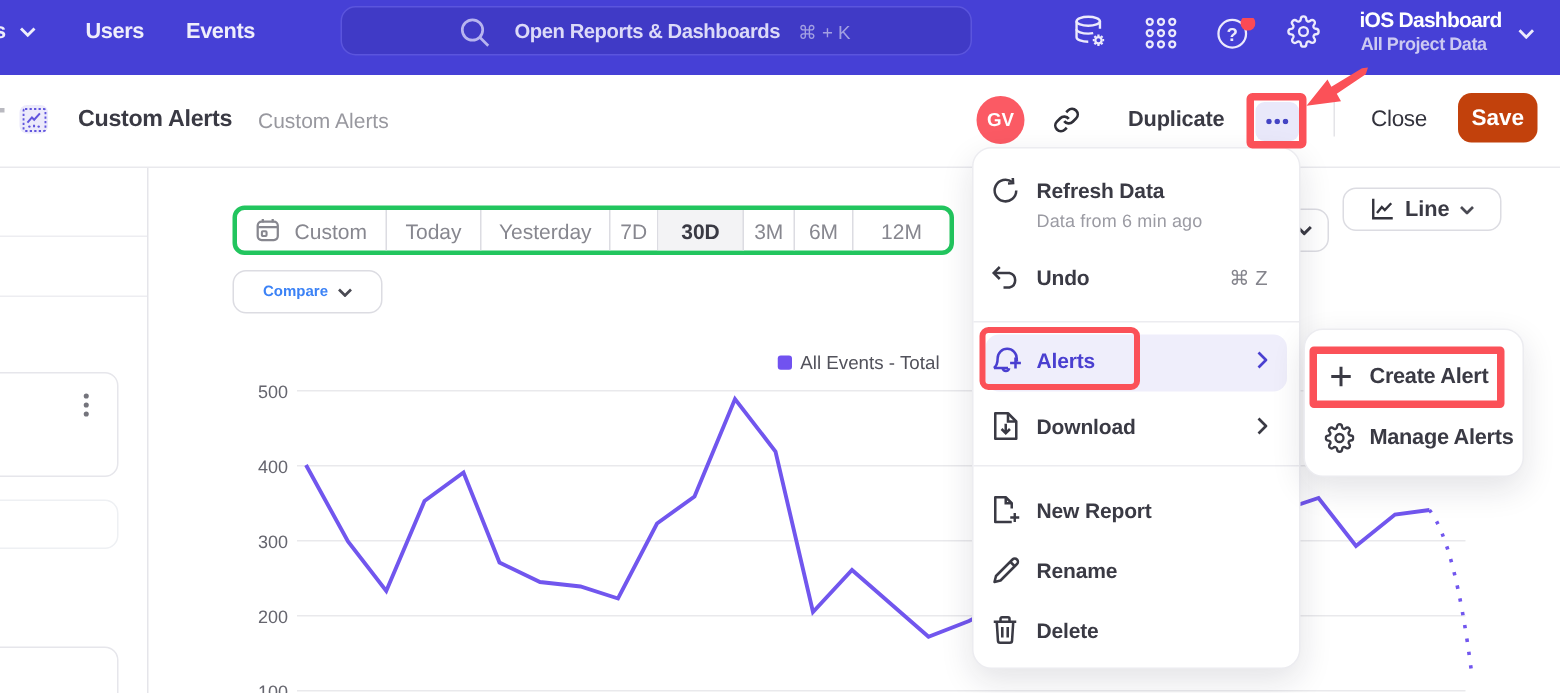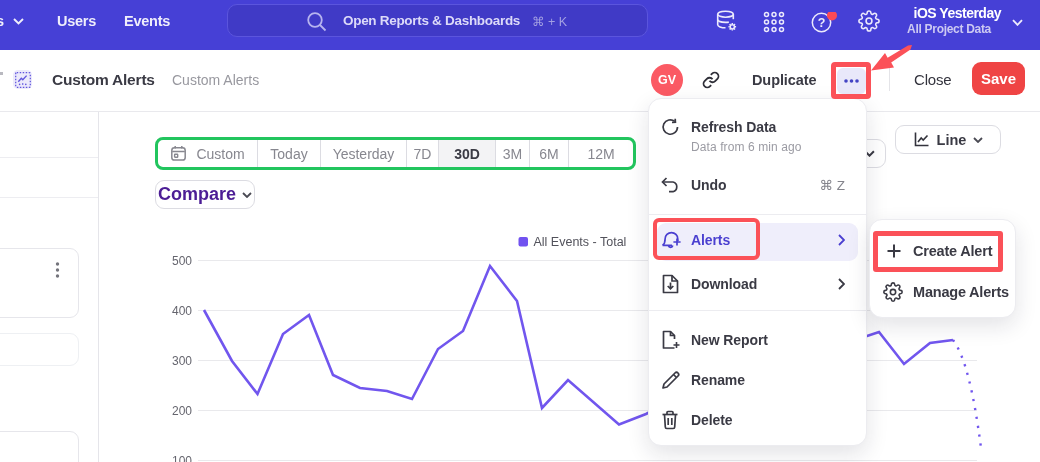--- a/index.html
+++ b/index.html
@@ -8,21 +8,21 @@
 .abs { position:absolute; }
 
 #nav { left:0; top:0; width:1040px; height:50px; background:#4640d6; z-index:5; }
 .navtxt { color:#efeefb; font-size:14.5px; font-weight:700; letter-spacing:-0.25px; }
 #searchpill { left:227px; top:4px; width:421px; height:33px; background:#403ac6; border-radius:10px; border:1px solid #5b55dd; }
 
 #hdr { left:0; top:50px; width:1040px; height:62px; background:#fff; border-bottom:1px solid #e9e9ed; z-index:4; }
 #ttlicon { left:13px; top:70px; width:19px; height:19px; background:#eceafb; border-radius:5px; }
 #gv { left:651px; top:64px; width:32px; height:32px; border-radius:50%; background:#fb5a64; color:#fff; font-size:12.5px; font-weight:700; text-align:center; line-height:32px; }
 #dots-btn { left:837px; top:68px; width:29px; height:26px; border-radius:6px; background:#e9e8fa; }
-#savebtn { left:972px; top:62px; width:53px; height:33px; border-radius:9px; background:#ef4444; color:#fff; font-size:15px; font-weight:700; text-align:center; line-height:33px; }
+#savebtn { left:972px; top:62px; width:53px; height:33px; border-radius:9px; background:#c2410c; color:#fff; font-size:15px; font-weight:700; text-align:center; line-height:33px; }
 
 #sidebarline { left:98px; top:112px; width:1px; height:350px; background:#e5e5ea; }
 .shl { left:0; width:98px; height:1px; background:#ededf1; }
 .scard { left:-11px; width:90px; background:#fff; border:1px solid #e6e6eb; border-radius:9px; }
 
 #seg { left:155px; top:137px; height:33px; border:3px solid #22c55e; border-radius:8px; background:#fff; display:flex; overflow:hidden; }
 #seg .c { border-right:1px solid #dcdce2; display:flex; align-items:center; justify-content:center; color:#87878f; font-size:14px; }
 #seg .c:last-child { border-right:none; }
 #seg .sel { background:#f3f3f5; color:#3a3a44; font-weight:700; }
 .obtn { border:1px solid #dcdce2; border-radius:9px; background:#fff; display:flex; align-items:center; justify-content:center; }
@@ -85,21 +85,21 @@
     </svg>Custom</div>
   <div class="c" style="width:63px">Today</div>
   <div class="c" style="width:86px">Yesterday</div>
   <div class="c" style="width:32px">7D</div>
   <div class="c sel" style="width:57px">30D</div>
   <div class="c" style="width:34px">3M</div>
   <div class="c" style="width:39px">6M</div>
   <div class="c" style="width:64px">12M</div>
 </div>
 <div class="abs obtn" style="left:155px; top:180px; width:100px; height:29px;">
-  <span style="font-size:18px; font-weight:700; color:#4c1d95;">Compare</span>
+  <span style="font-size:10px; font-weight:700; color:#3b82f6;">Compare</span>
   <svg width="10" height="6" viewBox="0 0 10 6" fill="none" stroke="#4a4a53" stroke-width="1.8" style="margin-left:6px">
       <path d="M1 1 L5 5 L9 1"></path>
     </svg>
 </div>
 
 <div class="abs obtn" style="left:790px; top:139px; width:96px; height:29px; justify-content:flex-end; padding-right:10px;">
   <svg width="11" height="7" viewBox="0 0 10 6" fill="none" stroke="#3a3a44" stroke-width="1.8">
       <path d="M1 1 L5 5 L9 1"></path>
     </svg>
 </div>
@@ -154,21 +154,21 @@
 </svg>
 <svg class="abs" style="left:811px; top:12px; z-index:6;" width="26" height="22" viewBox="0 0 26 22" fill="none">
   <circle cx="10.5" cy="10.5" r="9.2" stroke="#eceafc" stroke-width="1.5"></circle>
   <text x="10.5" y="15.2" font-family="Liberation Sans" font-size="12.5" font-weight="700" fill="#eceafc" text-anchor="middle">?</text>
   <circle cx="21" cy="3.4" r="5" fill="#fb4a55"></circle>
 </svg>
 <svg class="abs" style="left:858px; top:10px; z-index:6;" width="22" height="22" viewBox="0 0 24 24" fill="none" stroke="#eceafc" stroke-width="1.7">
   <circle cx="12" cy="12" r="3.2"></circle>
   <path d="M19.4 15a1.65 1.65 0 0 0 .33 1.82l.06.06a2 2 0 1 1-2.83 2.83l-.06-.06a1.65 1.65 0 0 0-1.82-.33 1.65 1.65 0 0 0-1 1.51V21a2 2 0 1 1-4 0v-.09A1.65 1.65 0 0 0 9 19.4a1.65 1.65 0 0 0-1.82.33l-.06.06a2 2 0 1 1-2.83-2.83l.06-.06a1.65 1.65 0 0 0 .33-1.82 1.65 1.65 0 0 0-1.51-1H3a2 2 0 1 1 0-4h.09A1.65 1.65 0 0 0 4.6 9a1.65 1.65 0 0 0-.33-1.82l-.06-.06a2 2 0 1 1 2.83-2.83l.06.06a1.65 1.65 0 0 0 1.82.33H9a1.65 1.65 0 0 0 1-1.51V3a2 2 0 1 1 4 0v.09a1.65 1.65 0 0 0 1 1.51 1.65 1.65 0 0 0 1.82-.33l.06-.06a2 2 0 1 1 2.83 2.83l-.06.06a1.65 1.65 0 0 0-.33 1.82V9a1.65 1.65 0 0 0 1.51 1H21a2 2 0 1 1 0 4h-.09a1.65 1.65 0 0 0-1.51 1z"></path>
 </svg>
-<span class="abs" style="right:39px; top:5px; z-index:6; color:#fff; font-size:14px; font-weight:700; letter-spacing:-0.5px;">iOS Yesterday</span>
+<span class="abs" style="right:39px; top:5px; z-index:6; color:#fff; font-size:14px; font-weight:700; letter-spacing:-0.5px;">iOS Dashboard</span>
 <span class="abs" style="right:49px; top:22px; z-index:6; color:#ccc9f2; font-size:12px; font-weight:700; letter-spacing:-0.3px;">All Project Data</span>
 <svg class="abs" style="left:1012px; top:19px; z-index:6;" width="11" height="7" viewBox="0 0 11 7" fill="none" stroke="#eceafc" stroke-width="1.9">
     <path d="M1 1.2 L5.5 5.8 L10 1.2"></path>
   </svg>
 
 <div class="abs" id="hdr"></div>
 <div class="abs" style="left:0; top:72px; width:3px; height:3px; background:#b9b9c0; z-index:5;"></div>
 <div class="abs" id="ttlicon" style="z-index:5;"></div>
 <svg class="abs" style="left:13px; top:70px; z-index:6;" width="20" height="20" viewBox="0 0 20 20" fill="none" stroke="#6155de" stroke-width="1.25">
   <rect x="2.7" y="2.7" width="14.6" height="14.6" rx="1" stroke-dasharray="1.5 1.5"></rect>

